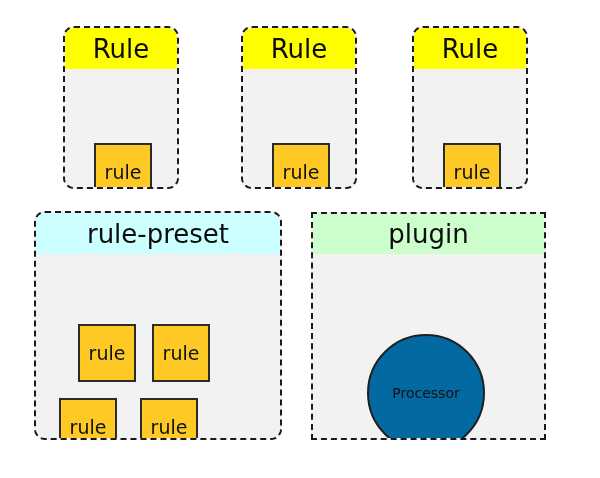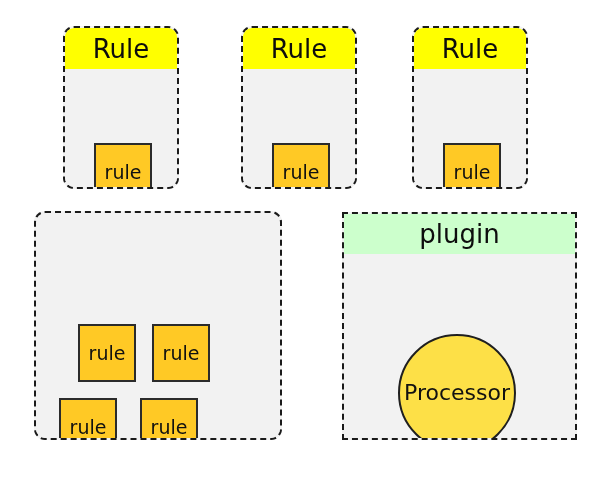--- a/index.html
+++ b/index.html
@@ -117,21 +117,21 @@
     top: 41px;
   }
 
   .preset-sq-a { left: 42px;  top: 70px;  width: 58px; height: 58px; }
   .preset-sq-b { left: 116px; top: 70px;  width: 58px; height: 58px; }
   .preset-sq-c { left: 23px;  top: 144px; width: 58px; height: 58px; }
   .preset-sq-d { left: 104px; top: 144px; width: 58px; height: 58px; }
 
   
   #pkg-plugin {
-    left: 342px;
+    left: 311px;
     top: 212px;
     width: 235px;
     height: 228px;
   }
   #pkg-plugin .pkg-header {
     height: 40px;
     background: #ccffcc;
     font-size: 26px;
   }
   #pkg-plugin .pkg-body {
@@ -140,26 +140,26 @@
 
   
   .processor {
     position: absolute;
     box-sizing: border-box;
     left: 54px;
     top: 80px;
     width: 118px;
     height: 118px;
     border-radius: 50%;
-    background: #fde047;
+    background: #0369a1;
     border: 2.5px solid #1f1f1f;
     display: flex;
     align-items: center;
     justify-content: center;
-    font-size: 22px;
+    font-size: 14px;
     color: #111111;
     line-height: 1;
     white-space: nowrap;
   }
 </style>
 </head>
 <body>
 
 <div id="canvas">
 
@@ -190,20 +190,23 @@
       <span>Rule</span>
     </div>
     <div class="pkg-body">
       <div class="rule-sq">
         <span>rule</span>
       </div>
     </div>
   </div>
 
   <div class="pkg rounded" id="pkg-rule-preset">
+    <div class="pkg-header">
+      <span>rule-preset</span>
+    </div>
     <div class="pkg-body">
       <div class="rule-sq preset-sq-a">
         <span>rule</span>
       </div>
       <div class="rule-sq preset-sq-b">
         <span>rule</span>
       </div>
       <div class="rule-sq preset-sq-c">
         <span>rule</span>
       </div>

